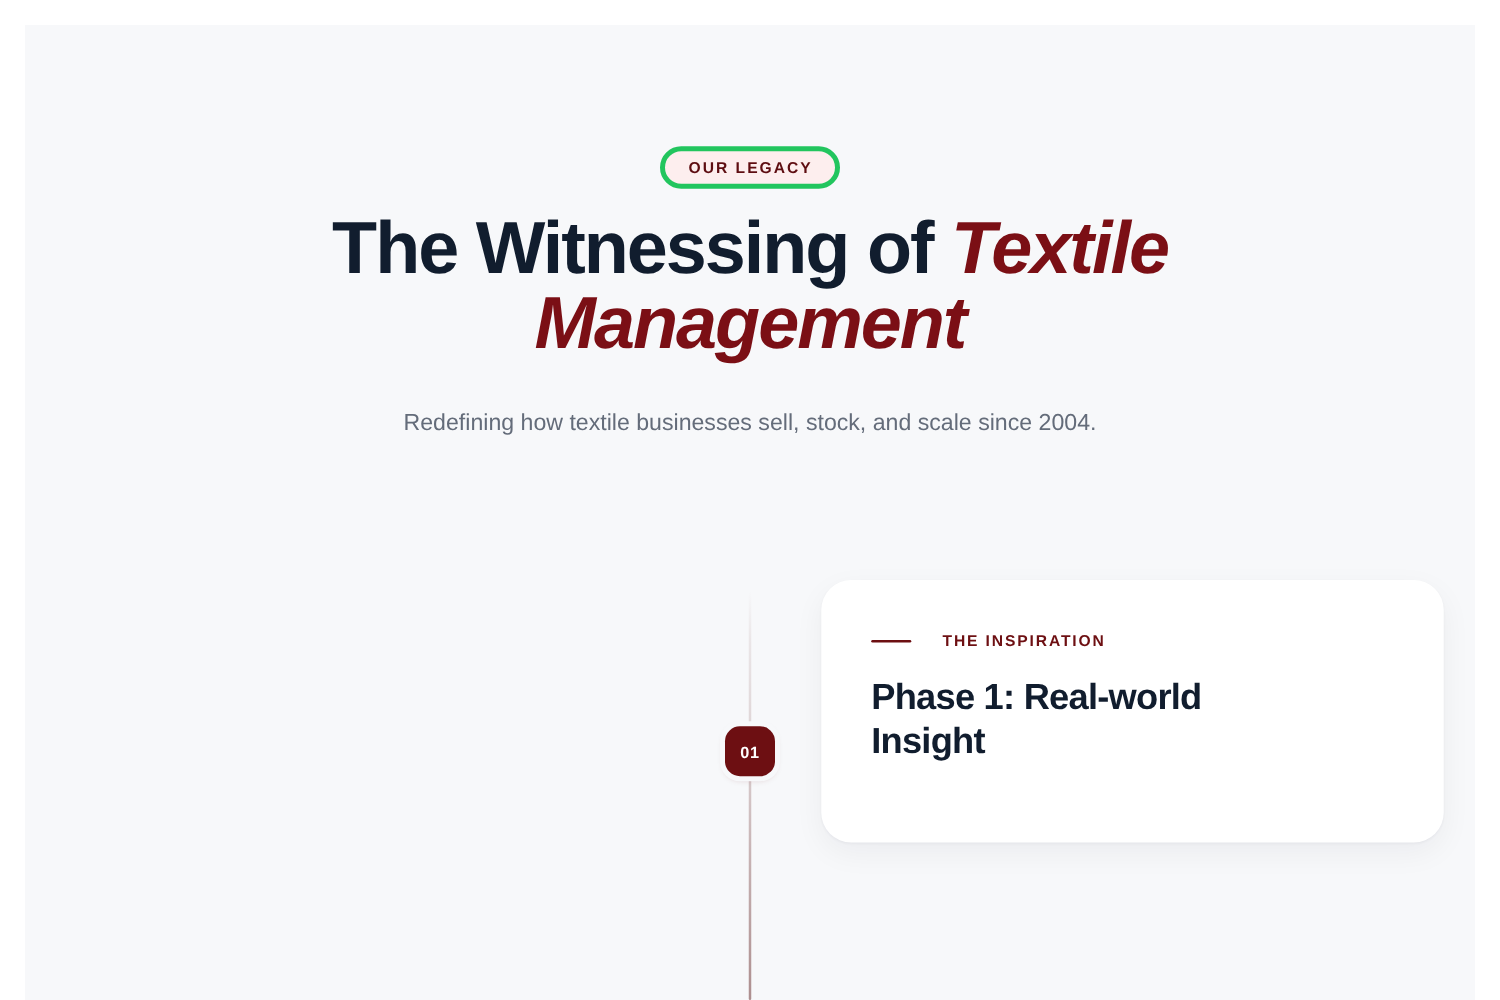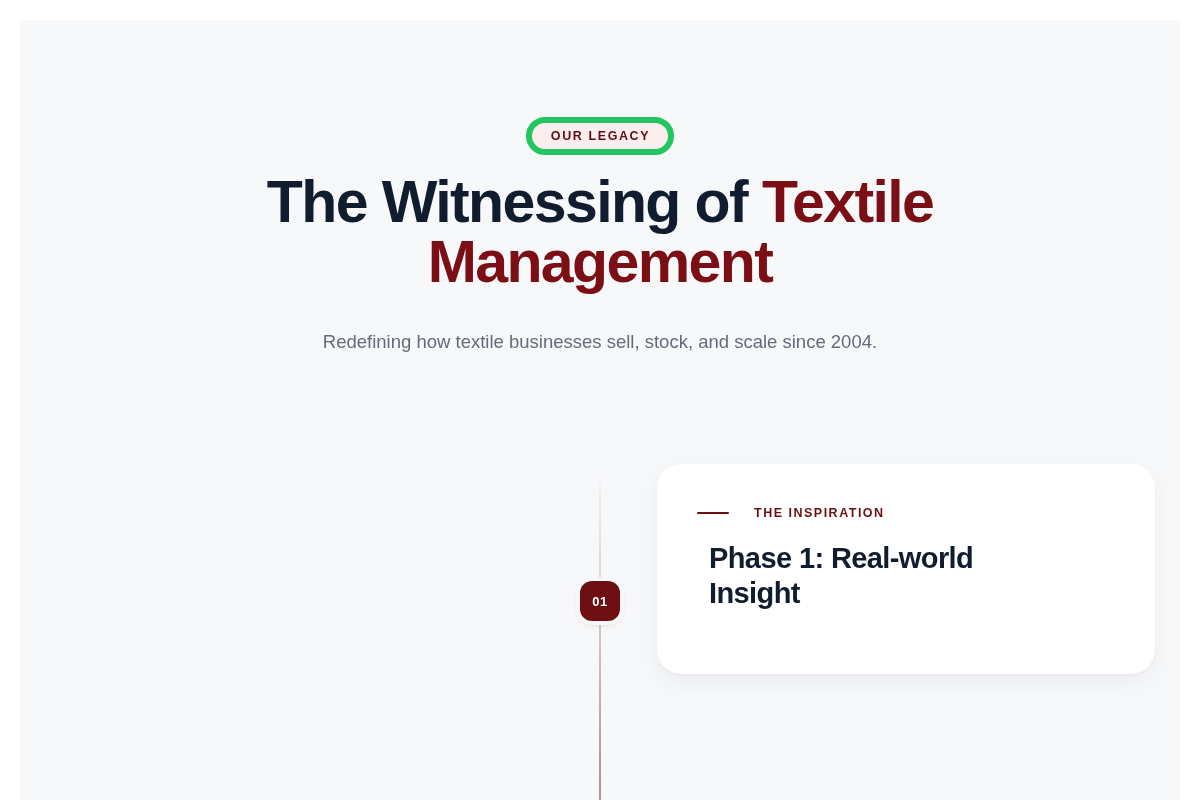--- a/index.html
+++ b/index.html
@@ -27,42 +27,42 @@
   
   .hero {
     width: 100%;
     padding-top: 97px;
     text-align: center;
   }
 
   .badge {
     display: inline-block;
     background: #fdeeee;
-    border: 6px solid #22c55e;
+    border: 4px solid #22c55e;
     color: #5e0d11;
     font-size: 12.5px;
     font-weight: bold;
     letter-spacing: 1.6px;
     line-height: 1;
     padding: 7px 18px 6px 19px;
     border-radius: 999px;
   }
 
   .headline {
     margin: 17px 0 0 0;
     font-size: 59px;
     line-height: 1.03;
     font-weight: bold;
     letter-spacing: -1.6px;
     color: #111d2e;
     max-width: 860px;
     margin-left: auto;
     margin-right: auto;
   }
-  .headline .accent { color: #7b0f15; }
+  .headline .accent { color: #7b0f15; font-style: italic; }
 
   .subtitle {
     margin: 35px auto 0 auto;
     font-size: 18.5px;
     line-height: 1.5;
     color: #646c7a;
     max-width: 780px;
     font-weight: 400;
   }
 
@@ -143,21 +143,21 @@
   }
   .eyebrow-text {
     color: #6d0f12;
     font-size: 12.5px;
     font-weight: bold;
     letter-spacing: 1.5px;
     line-height: 1;
   }
 
   .card-title {
-    margin: 0 0 20px 12px;
+    margin: 0 0 20px 0;
     font-size: 29px;
     line-height: 1.24;
     font-weight: bold;
     letter-spacing: -0.6px;
     color: #111d2e;
     max-width: 360px;
   }
 
   .card-body {
     margin: 0;

